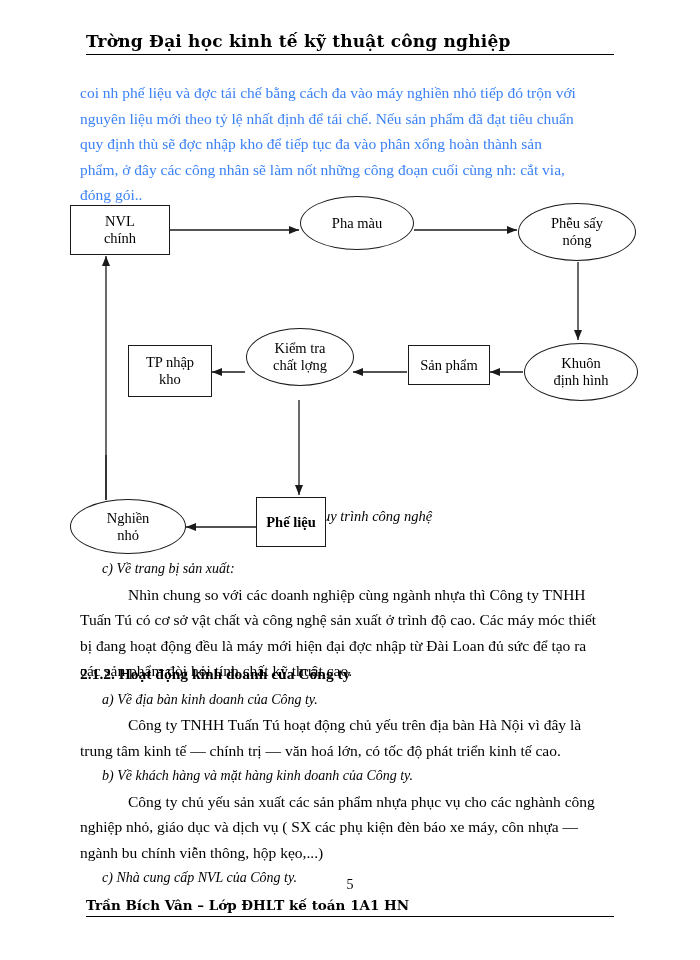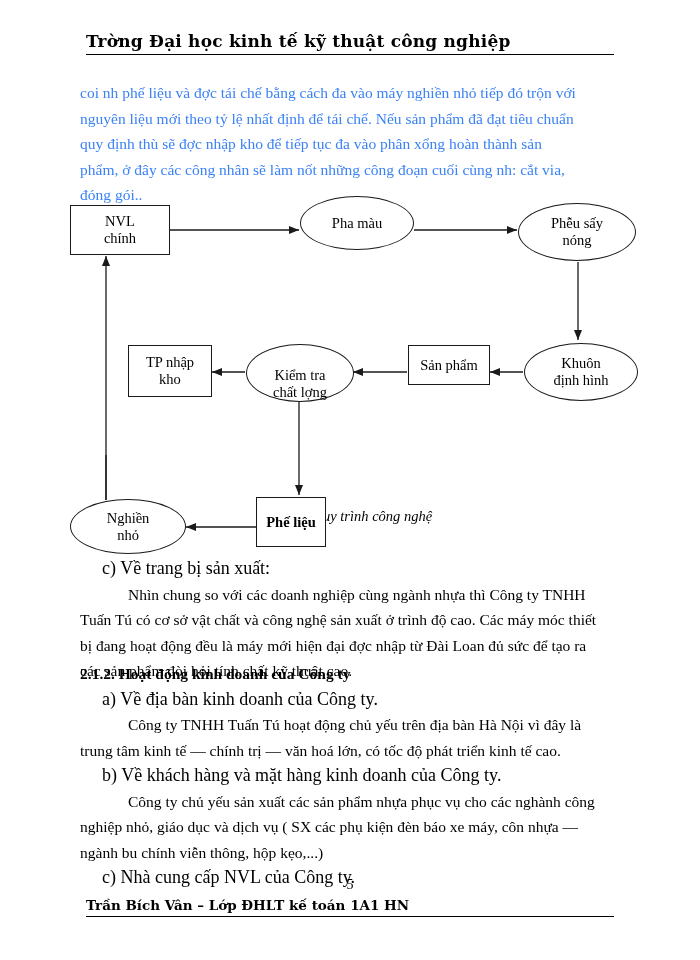--- a/index.html
+++ b/index.html
@@ -59,21 +59,22 @@
     width: 540px;
     font-size: 15.5px;
     line-height: 25.5px;
     text-align: justify;
   }
   .body-block p { margin: 0; }
   .tab-in { padding-left: 48px; }
   .tab-sm { padding-left: 22px; }
 
   .sub-italic {
-    font-size: 18px;
+    font-style: italic;
+    font-size: 14px;
   }
   .sec-head {
     font-weight: bold;
     font-size: 15.5px;
   }
 
   
   .page-number {
     position: absolute;
     left: 0;
@@ -195,21 +196,21 @@
 
   <div class="fc-node fc-ellipse" style="left:524px; top:343px; width:114px; height:58px;">
     <span style="white-space:pre-line;">Khuôn
 định hình</span>
   </div>
 
   <div class="fc-node fc-rect" style="left:408px; top:345px; width:82px; height:40px;">
     <span style="white-space:pre-line;">Sản phẩm</span>
   </div>
 
-  <div class="fc-node fc-ellipse" style="left:246px; top:344px; width:108px; height:58px;align-items:flex-end;">
+  <div class="fc-node fc-ellipse" style="left:246px; top:328px; width:108px; height:58px;">
     <span style="white-space:pre-line;">Kiểm tra
 chất lợng</span>
   </div>
 
   <div class="fc-node fc-rect" style="left:128px; top:345px; width:84px; height:52px;">
     <span style="white-space:pre-line;">TP nhập
 kho</span>
   </div>
 
   <div class="fc-node fc-rect" style="left:256px; top:497px; width:70px; height:50px;">

